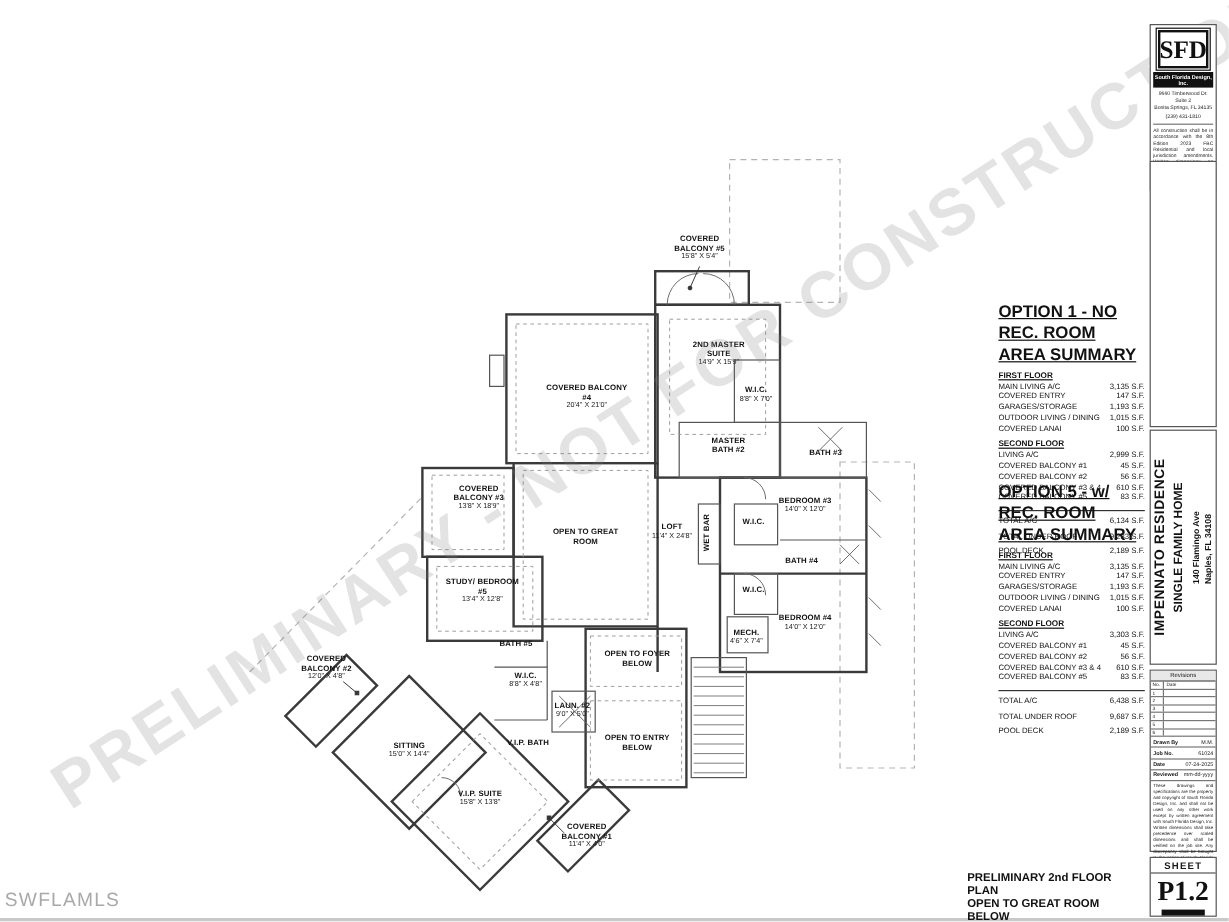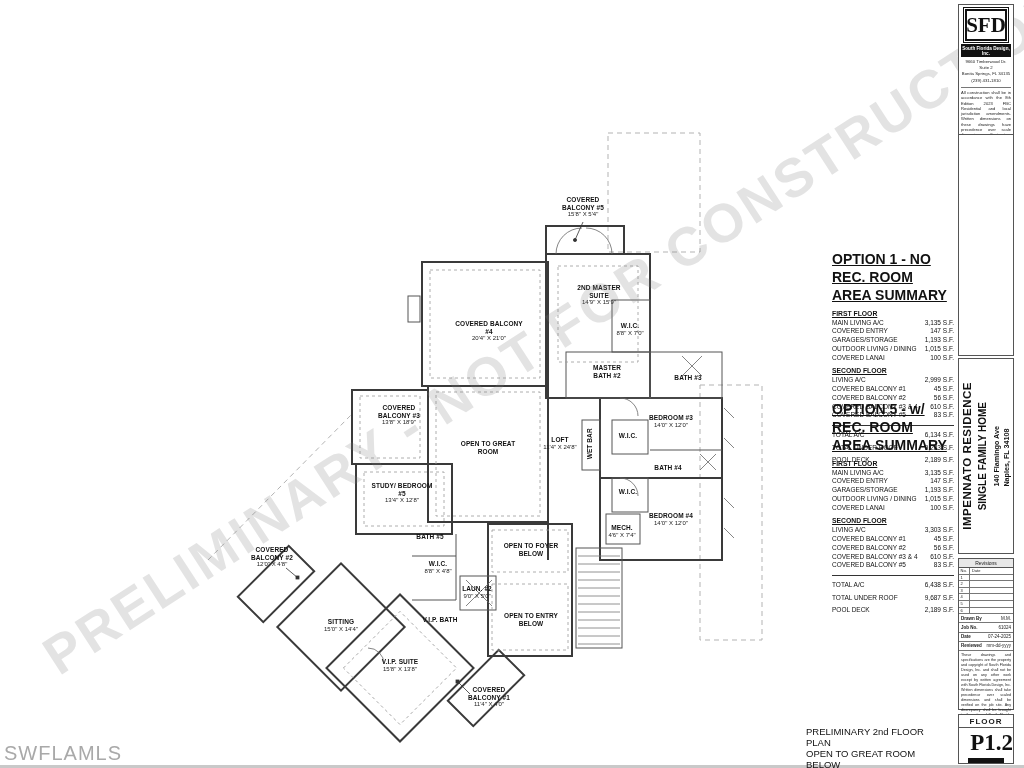--- a/index.html
+++ b/index.html
@@ -4,21 +4,21 @@
 <style>
   *{margin:0;padding:0;box-sizing:border-box}
   html,body{width:1024px;height:768px}
   body{position:relative;overflow:hidden;background:#ffffff;color:#1a1a1a;
        font-family:"Liberation Sans",sans-serif}
 
   
   .wm-diag{position:absolute;left:-40px;top:330px;width:1100px;text-align:center;
     font-size:54px;font-weight:bold;letter-spacing:3px;white-space:nowrap;
     color:rgba(128,128,128,0.22);transform:rotate(-33deg);pointer-events:none}
-  .wm-corner{position:absolute;left:4px;top:742px;font-size:20px;color:#a9a9a9;letter-spacing:1px}
+  .wm-corner{position:absolute;left:4px;top:742px;font-size:16px;color:#a9a9a9;letter-spacing:1px}
   .bottom-strip{position:absolute;left:0;top:765px;width:1024px;height:3px;background:#c9c9c9}
 
   
   svg.plan{position:absolute;left:0;top:0}
   .wall-g *{stroke:#3a3a3a;stroke-width:2;fill:none}
   .thin-g *{stroke:#555;stroke-width:1;fill:none}
   .tread-g *{stroke:#777;stroke-width:0.8;fill:none}
   .door-g *{stroke:#666;stroke-width:0.8;fill:none}
   .x-g *{stroke:#666;stroke-width:0.8;fill:none}
   .lead-g *{stroke:#333;stroke-width:0.8;fill:#333}
@@ -57,27 +57,27 @@
   .vgroup{display:flex;gap:1px}
   .v3{font-size:7.2px}
   .rev-title{font-size:5px;text-align:center;background:#e8e8e8;border-bottom:1px solid #555;padding:1px 0}
   .rev-head,.rev-row{display:flex;font-size:4px;border-bottom:1px solid #777;line-height:1.4}
   .rev-no{width:11px;border-right:1px solid #777;padding-left:1.5px}
   .rev-date{flex:1;padding-left:2px}
   .meta-row{display:flex;justify-content:space-between;font-size:4.5px;border-bottom:1px solid #777;padding:1.6px 2px}
   .meta-row .ml{font-weight:bold}
   .copy{font-size:3.7px;line-height:1.35;padding:2px;text-align:justify;color:#222}
   .sheet-h{font-size:8px;font-weight:bold;text-align:center;border-bottom:1px solid #555;padding:1.5px 0;letter-spacing:1px}
-  .sheet-n{font-family:"Liberation Serif",serif;font-size:23px;font-weight:bold;text-align:right;margin-top:2px;color:#111}
+  .sheet-n{font-family:"Liberation Serif",serif;font-size:23px;font-weight:bold;text-align:center;margin-top:2px;color:#111}
   .sheet-bar{width:36px;height:5px;background:#111;margin:2px auto 0}
 
   
   .plan-title{position:absolute;left:806px;top:727px;width:130px}
   .pt-lines{border-bottom:2px solid #222;padding-bottom:1px}
-  .pt-line{font-size:9.5px;font-weight:normal;line-height:1.15;color:#111}
+  .pt-line{font-size:9.5px;font-weight:bold;line-height:1.15;color:#111}
 </style>
 </head>
 <body>
 
 <svg class="plan" width="1024" height="768" viewBox="0 0 1024 768">
   <g class="dash-g">
     <rect x="608" y="133" width="92" height="119"></rect>
     <rect x="700" y="385" width="62" height="255"></rect>
     <line x1="208" y1="560" x2="352" y2="414"></line>
   </g>
@@ -396,21 +396,21 @@
         <span>TOTAL UNDER ROOF</span>
         <span>9,687 S.F.</span>
       </div>
       <div class="sum-row">
         <span>POOL DECK</span>
         <span>2,189 S.F.</span>
       </div>
     </div>
   </div>
 
-<div class="tb" style="top:4px;height:139px">
+<div class="tb" style="top:20px;height:139px">
   <div class="logo-box">SFD</div>
   <div class="company-strip">South Florida Design, Inc.</div>
   <div class="addr">
     <div>9660 Timberwood Dr.</div>
     <div>Suite 2</div>
     <div>Bonita Springs, FL 34135</div>
     <div>(239) 431-1810</div>
   </div>
   <div class="disclaimer">All construction shall be in accordance with the 8th Edition 2023 FBC Residential and local jurisdiction amendments. Written dimensions on these drawings have precedence over scale dimensions. Contractors shall verify and be responsible for all dimensions and conditions on the job. SFD shall be notified in writing of any variations or discrepancies from the dimensions, conditions and specifications shown by these drawings.</div>
 </div>
@@ -475,21 +475,21 @@
       </div>
       <div class="meta-row">
         <span class="ml">Reviewed</span>
         <span>mm-dd-yyyy</span>
       </div>
     </div>
   <div class="copy">These drawings and specifications are the property and copyright of South Florida Design, Inc. and shall not be used on any other work except by written agreement with South Florida Design, Inc. Written dimensions shall take precedence over scaled dimensions and shall be verified on the job site. Any discrepancy shall be brought to the notice of South Florida Design, Inc. prior to the commencement of any work.</div>
 </div>
 
 <div class="tb" style="top:714px;height:50px">
-  <div class="sheet-h">FLOOR</div>
+  <div class="sheet-h">SHEET</div>
   <div class="sheet-n">P1.2</div>
   <div class="sheet-bar"></div>
 </div>
 
 <div class="plan-title">
   <div class="pt-lines">
     <div class="pt-line">PRELIMINARY 2nd FLOOR PLAN</div>
     <div class="pt-line">OPEN TO GREAT ROOM BELOW</div>
   </div>
 

